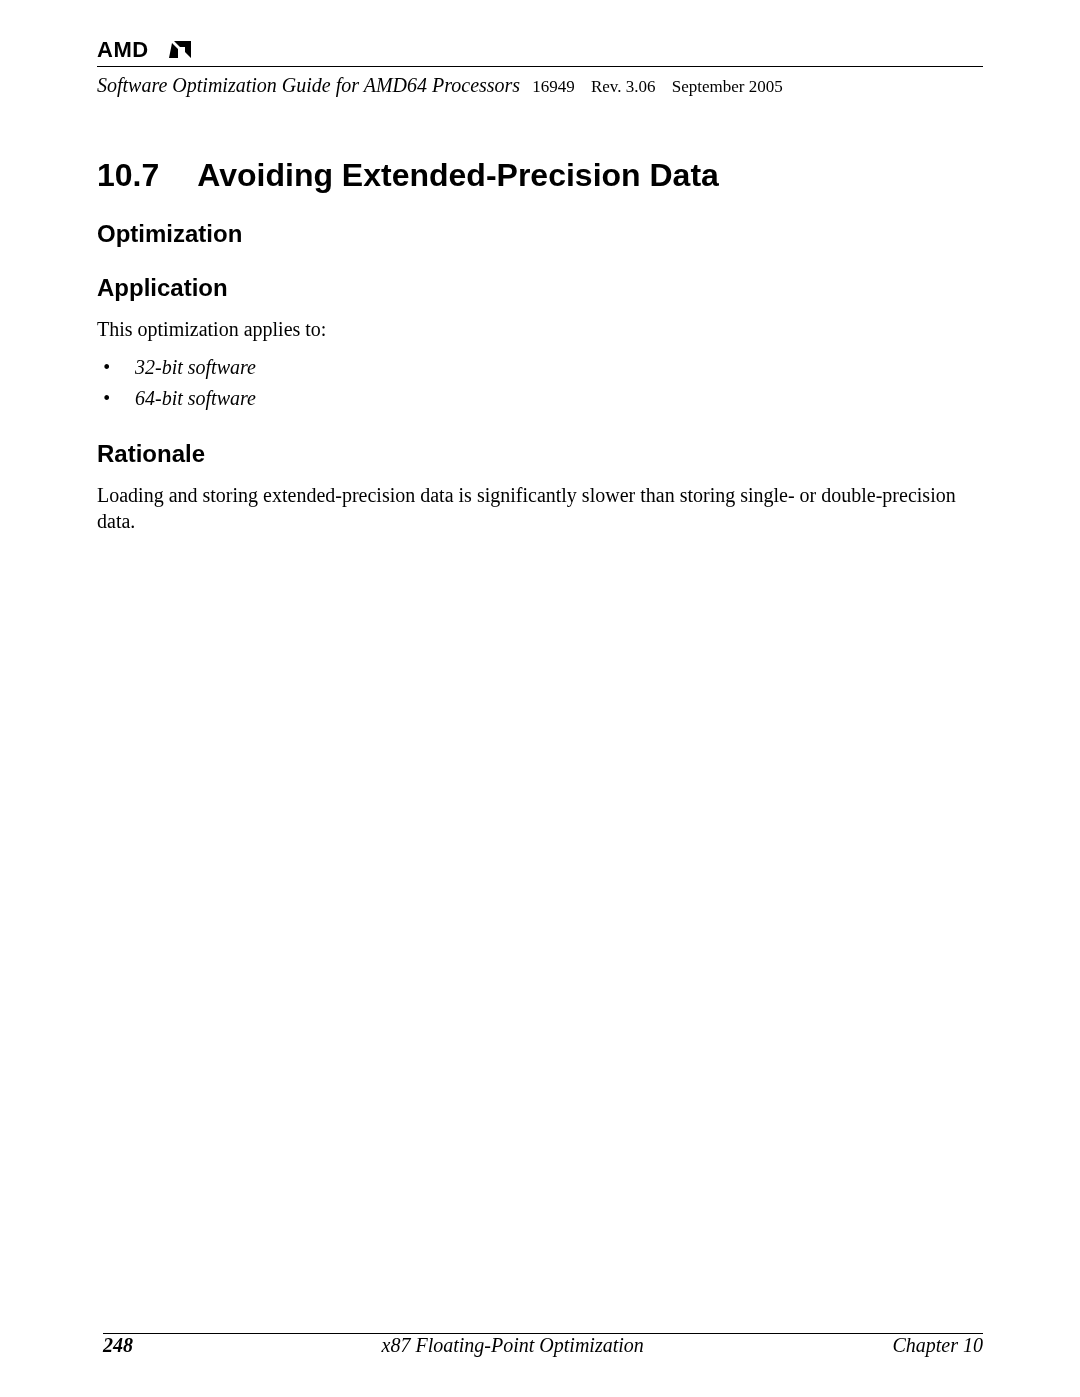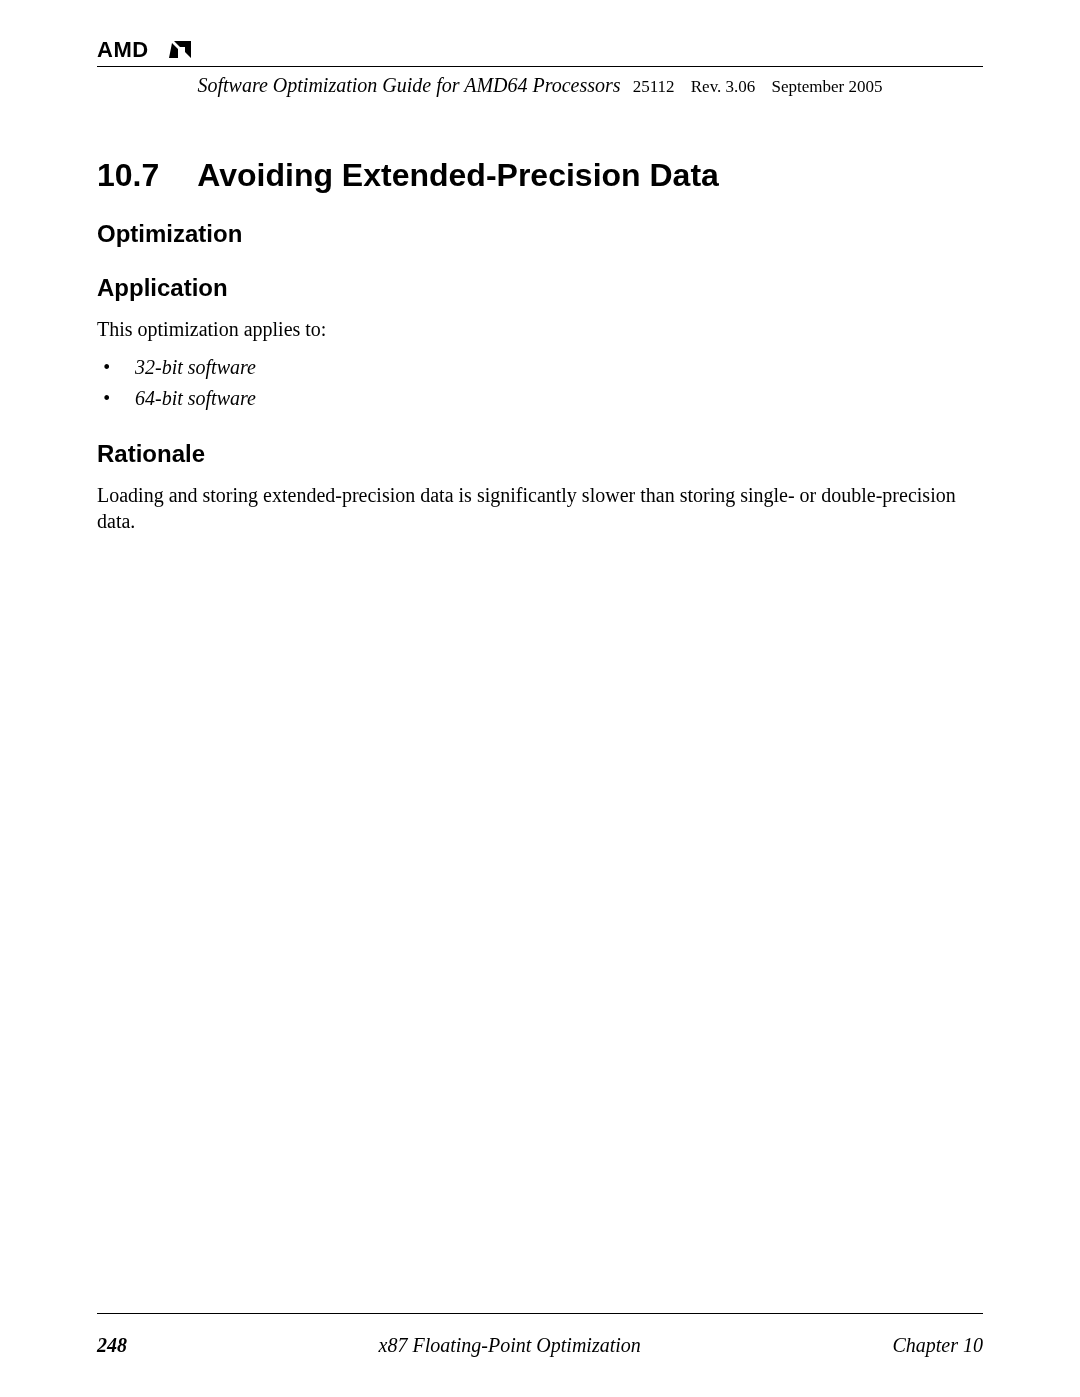--- a/index.html
+++ b/index.html
@@ -14,21 +14,21 @@
   .header-bar { width: 100%; }
   .logo { margin-bottom: 4px; }
   .logo svg { display: block; }
   .header-rule {
     border: none;
     border-top: 1.2px solid #000;
     margin: 0 0 6px 0;
   }
   .header-line {
     display: flex;
-    justify-content: center;
+    justify-content: flex-start;
     align-items: baseline;
     font-size: 17px;
     line-height: 1.2;
   }
   .header-title { font-style: italic; font-size: 20px; }
   .header-right { font-size: 17px; white-space: nowrap; }
   .header-right span { margin-left: 12px; }
   .content { flex: 1 1 auto; }
   .section-title {
     font-family: Helvetica, Arial, sans-serif;
@@ -65,45 +65,46 @@
   }
   ul.bullets li::before {
     content: "•";
     position: absolute;
     left: 6px;
     top: 0;
     font-size: 20px;
   }
   .footer {
     border-top: 1.2px solid #000;
-    padding-top: 20px;
+    padding-top: 0;
     display: flex;
     justify-content: space-between;
     align-items: baseline;
     font-size: 20px;
+    margin-left: 6px;
   }
   .footer .page-num { font-style: italic; font-weight: bold; }
   .footer .foot-title { font-style: italic; text-align: center; flex: 1; }
   .footer .chapter { font-style: italic; }
 </style>
 </head>
 <body>
 
 <div class="header-bar">
   <div class="logo">
     <svg width="100" height="24" viewBox="0 0 100 24">
       <text x="0" y="19" font-family="Helvetica, Arial, sans-serif" font-weight="900" font-size="22" fill="#000" letter-spacing="0.5">AMD</text>
       <path d="M 77 3 L 94 3 L 94 20 L 88 14 L 88 9 L 83 9 Z M 75 5 L 81 11 L 81 20 L 72 20 Z" fill="#000"></path>
     </svg>
   </div>
   <hr class="header-rule">
   <div class="header-line">
     <span class="header-title">Software Optimization Guide for AMD64 Processors</span>
     <span class="header-right">
-      <span>25112</span>
+      <span>16949</span>
       <span>Rev. 3.06</span>
       <span>September 2005</span>
     </span>
   </div>
 </div>
 
 <div class="content">
   <h1 class="section-title">
     <span class="section-number">10.7</span><span>Avoiding Extended-Precision Data</span>
   </h1>

